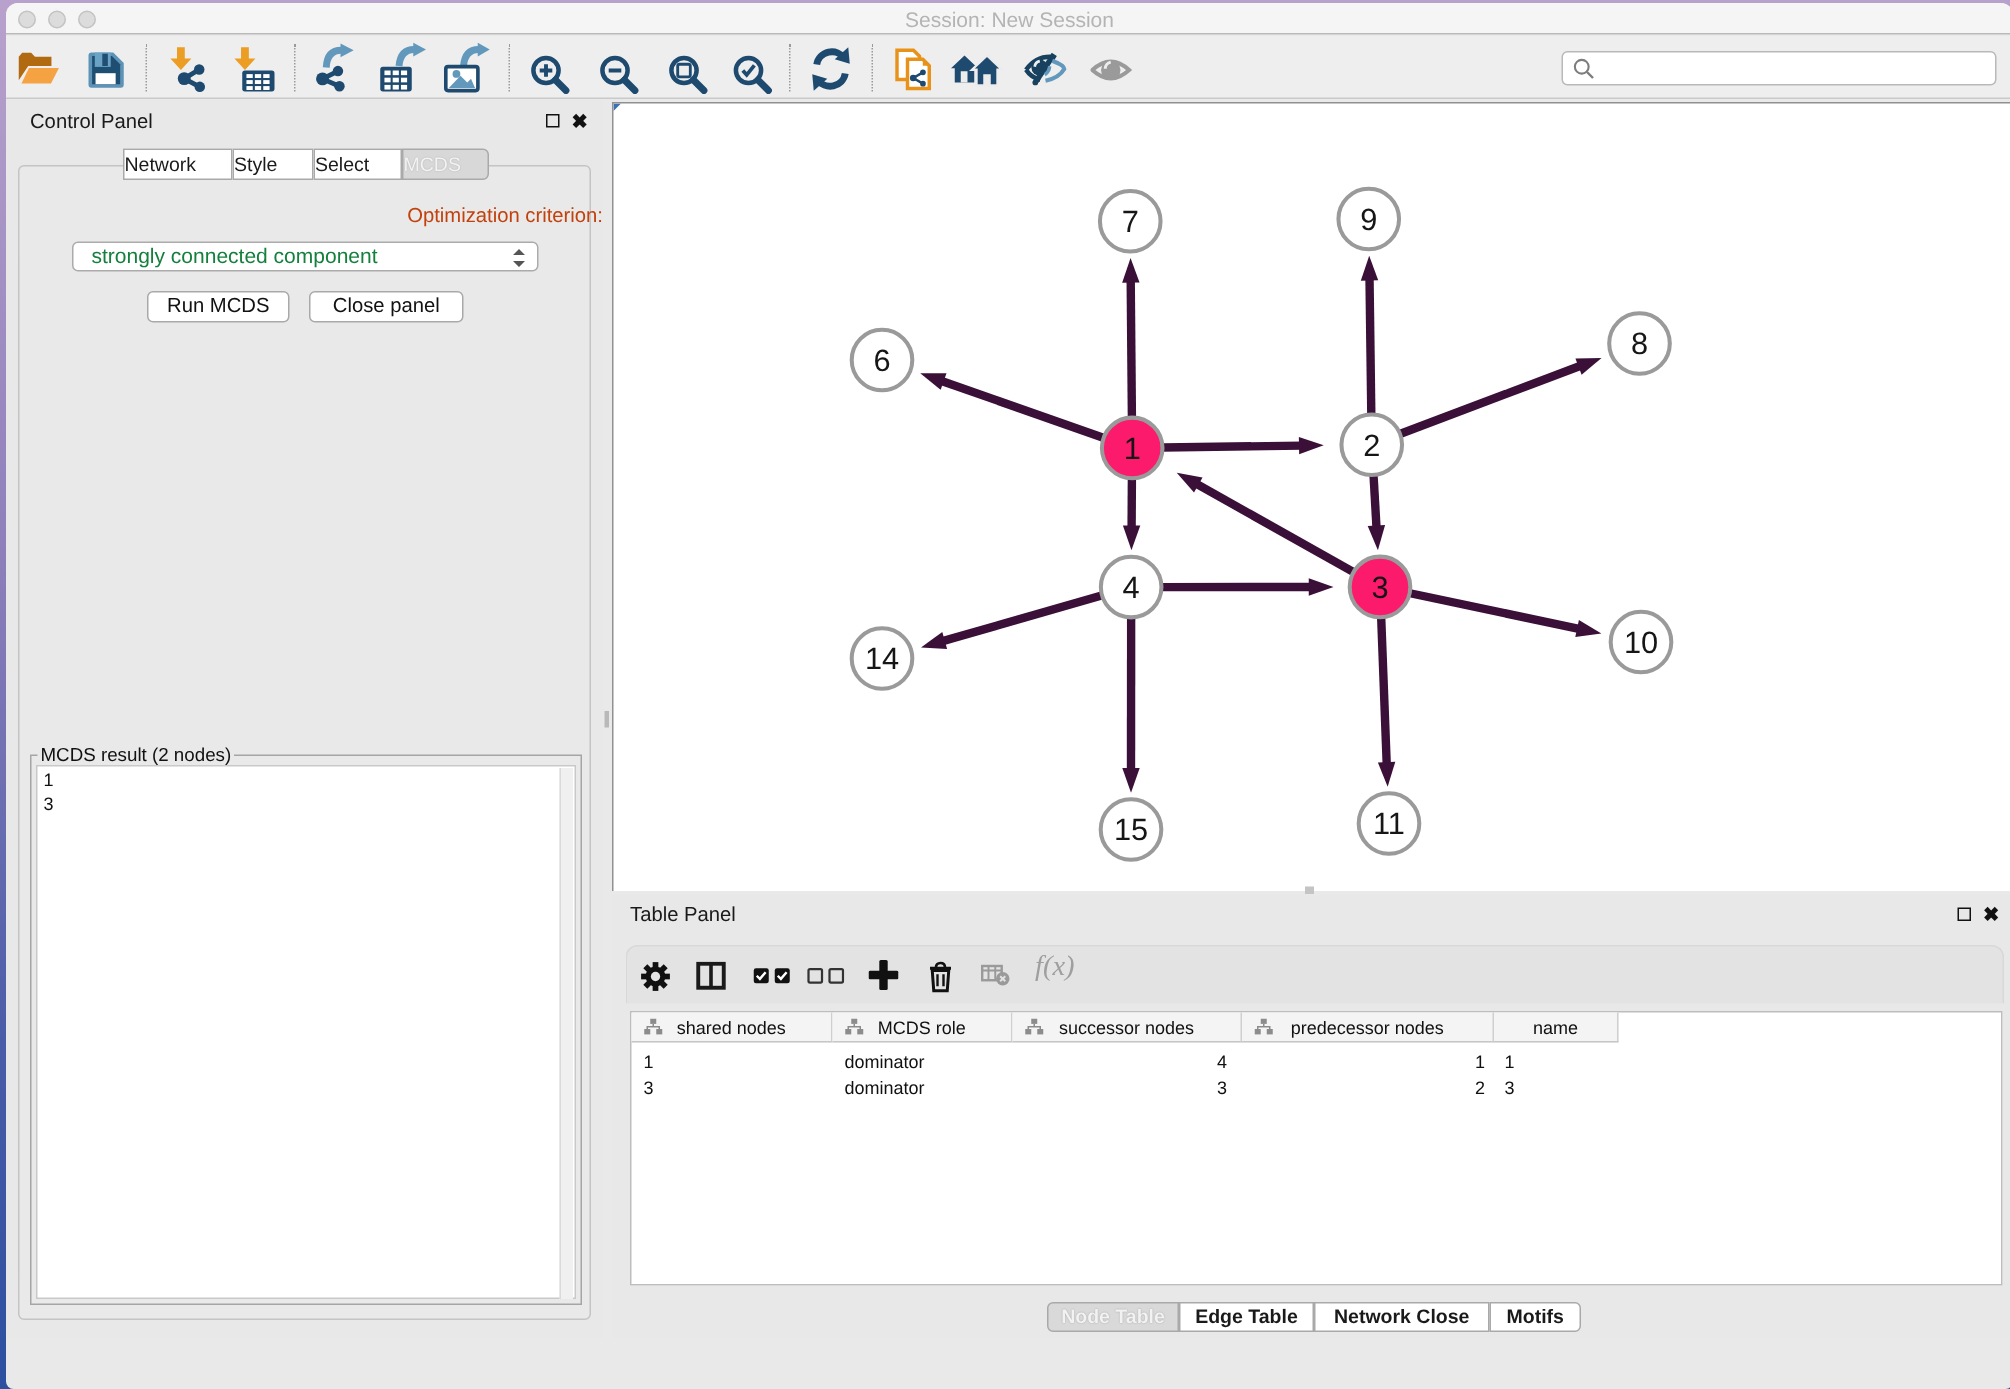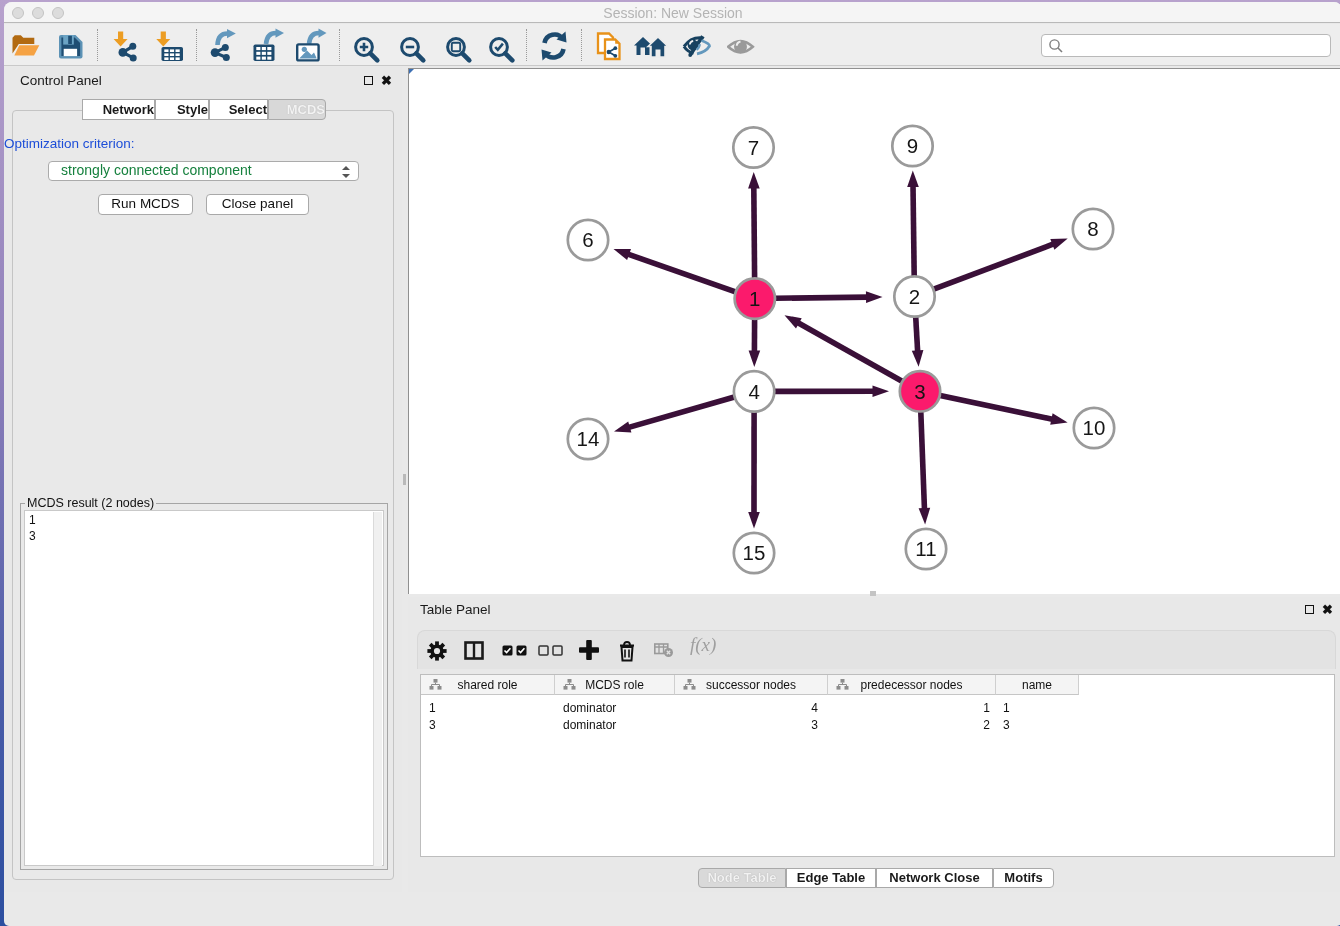--- a/index.html
+++ b/index.html
@@ -13,21 +13,21 @@
   
   #toolbar { position:absolute; left:0; top:22px; width:1338px; height:42px; background:#eeeeee; border-bottom:1px solid #c9c9c9; }
   .tsep { position:absolute; top:5px; height:32px; width:1px; border-left:1px dotted #9a9a9a; }
   #searchbox { position:absolute; left:1037px; top:10px; width:290px; height:23px; background:#fff; border:1px solid #b9b9b9; border-radius:4px; }
   
   #cpanel { position:absolute; left:0; top:65px; width:398px; height:825px; background:#e8e8e8; }
   .panhead { font-size:13.5px; color:#1a1a1a; }
   .fbtn { position:absolute; width:9px; height:9px; border:1.5px solid #111; }
   .xbtn { position:absolute; font-size:13px; font-weight:bold; color:#111; line-height:10px; }
   #cptabs { position:absolute; top:32px; left:78px; height:21px; }
-  .tabc { position:absolute; border:1px solid #a9a9a9; background:#fff; font-size:13px; font-weight:bold; color:#1a1a1a; text-align:right; height:21px; line-height:20px; }
+  .tabc { position:absolute; border:1px solid #a9a9a9; background:#fff; font-size:13px; font-weight:normal; color:#1a1a1a; text-align:left; height:21px; line-height:20px; }
   #cpbody { position:absolute; left:8px; top:43px; width:382px; height:770px; border:1px solid #c4c4c4; border-radius:4px; background:#e9e9e9; }
   
   #combo { position:absolute; left:44px; top:94px; width:311px; height:20px; background:#fff; border:1px solid #ababab; border-radius:4px; font-size:14px; color:#15803d; }
   .btn { position:absolute; height:21px; background:#fff; border:1px solid #a9a9a9; border-radius:4px; font-size:13.5px; color:#111; text-align:center; line-height:17.5px; }
   
   #mcdsbox { position:absolute; left:16px; top:436px; width:368px; height:367px; border:1px solid #a5a5a5; }
   #mcdslegend { position:absolute; left:21px; top:429px; background:#e9e9e9; font-size:12.5px; color:#111; padding:0 2px; }
   #mcdsinner { position:absolute; left:20px; top:443px; width:360px; height:356px; background:#fff; border:1px solid #c9c9c9; font-size:12px; color:#111; }
   #mcdsscroll { position:absolute; right:1px; top:1px; width:9px; height:354px; background:#f0f0f0; border-left:1px solid #dadada; }
   
@@ -182,21 +182,21 @@
     <div class="panhead" style="position:absolute;left:16px;top:6px">Control Panel</div>
     <div class="fbtn" style="left:360px;top:9px"></div>
     <div class="xbtn" style="left:377px;top:9px">✖</div>
     <div id="cpbody"></div>
     <div id="cptabs">
       <div class="tabc" style="left:0px;width:73px">Network</div>
       <div class="tabc" style="left:73px;width:54px">Style</div>
       <div class="tabc" style="left:127px;width:59px">Select</div>
       <div class="tabc" style="left:186px;width:58px;background:#d8d8d8;color:#f3f3f3;text-shadow:0 0 1px #aaa;border-radius:0 4px 4px 0">MCDS</div>
     </div>
-    <div style="position:absolute;left:0;top:69px;width:398px;text-align:left;font-size:13.5px;color:#1d4ed8">Optimization criterion:</div>
+    <div style="position:absolute;left:0;top:69px;width:398px;text-align:right;font-size:13.5px;color:#c2410c">Optimization criterion:</div>
     <div id="combo">
         <span style="position:absolute;left:12px;top:0px">strongly connected component</span>
       <svg width="12" height="14" style="position:absolute;right:6px;top:3px" viewBox="0 0 12 14">
           <path d="M2 5 L6 1 L10 5 Z M2 9 L6 13 L10 9 Z" fill="#555"></path>
         </svg>
     </div>
     <div class="btn" style="left:94px;top:127px;width:95px">Run MCDS</div>
     <div class="btn" style="left:202px;top:127px;width:103px">Close panel</div>
     <div id="mcdsbox"></div>
     <div id="mcdslegend">MCDS result (2 nodes)</div>
@@ -305,21 +305,21 @@
         </svg>
       <svg width="20" height="16" viewBox="0 0 20 16" style="position:absolute;left:236px;top:11px">
           <rect x="0.8" y="2" width="13" height="9.5" fill="none" stroke="#9a9a9a" stroke-width="1.6"></rect>
           <path d="M0.8 5 h13 M5 2 v9.5 M9.5 2 v9.5" stroke="#9a9a9a" stroke-width="1.3"></path>
           <circle cx="14.5" cy="10.5" r="4.5" fill="#9a9a9a"></circle>
           <path d="M12.8 8.8 l3.4 3.4 M16.2 8.8 l-3.4 3.4" stroke="#e2e2e2" stroke-width="1.3"></path>
         </svg>
       <div style="position:absolute;left:272px;top:3px;font-family:'Liberation Serif',serif;font-style:italic;font-size:19px;color:#9f9f9f">f(x)</div>
     </div>
     <div id="ttable">
-      <div class="th" style="left:0px;width:134px">shared role</div>
+      <div class="th" style="left:0px;width:134px">shared nodes</div>
       <svg width="13" height="11" viewBox="0 0 13 11" style="position:absolute;top:4px;left:8px">
           <rect x="4.5" y="0" width="4" height="3.6" fill="#8c8c8c"></rect>
           <rect x="0.5" y="7" width="4" height="3.6" fill="#8c8c8c"></rect>
           <rect x="8.5" y="7" width="4" height="3.6" fill="#8c8c8c"></rect>
           <path d="M6.5 3.6 V5.5 M2.5 7 V5.5 H10.5 V7" stroke="#8c8c8c" fill="none" stroke-width="1"></path>
         </svg>
       <div class="th" style="left:134px;width:120px">MCDS role</div>
       <svg width="13" height="11" viewBox="0 0 13 11" style="position:absolute;top:4px;left:142px">
           <rect x="4.5" y="0" width="4" height="3.6" fill="#8c8c8c"></rect>
           <rect x="0.5" y="7" width="4" height="3.6" fill="#8c8c8c"></rect>

